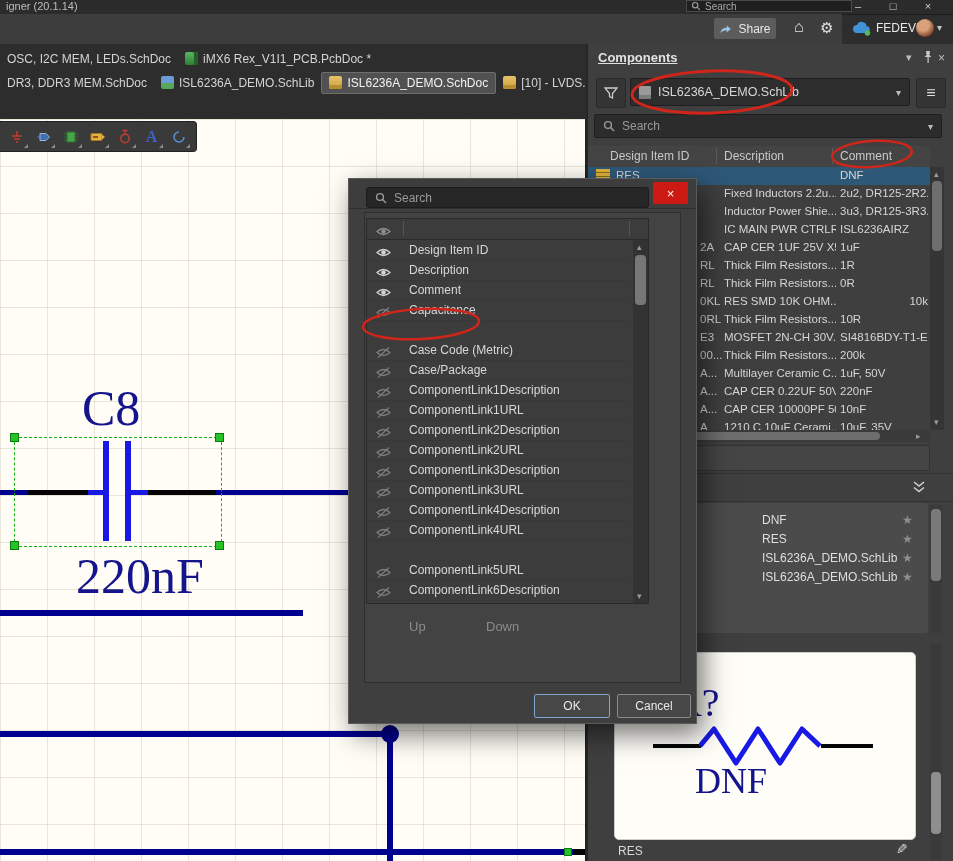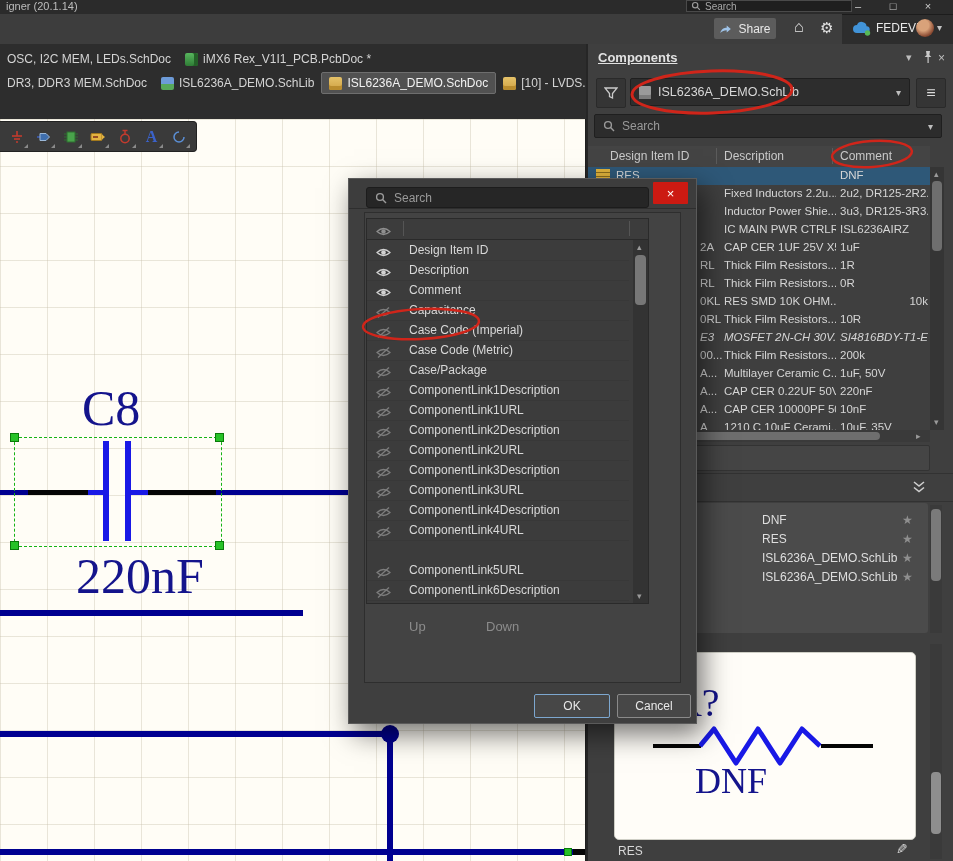--- a/index.html
+++ b/index.html
@@ -17,21 +17,21 @@
   
   .appbar{left:0;top:14px;width:842px;height:30px;background:#3d3d3d;border-bottom:1px solid #272727;}
   .share-btn{left:714px;top:4px;width:62px;height:21px;background:#5c5c5c;border-radius:2px;
              display:flex;align-items:center;justify-content:center;gap:5px;color:#e8e8e8;font-size:12px;}
   .glyphbtn{color:#e2e2e2;}
   .avatar{left:916px;top:5px;width:18px;height:18px;border-radius:50%;
           background:radial-gradient(circle at 40% 35%,#d9a27a 0 35%,#8a4a32 70%,#5d2f20);}
   
   .tabstrip{left:0;top:44px;width:586px;height:75px;background:#2d2d2d;}
   .tabrow{position:absolute;left:0;width:586px;height:24px;display:flex;align-items:center;}
-  .tab{display:flex;align-items:flex-end;gap:5px;padding:3px 7px;color:#d4d4d4;font-size:12px;white-space:nowrap;}
+  .tab{display:flex;align-items:flex-start;gap:5px;padding:3px 7px;color:#d4d4d4;font-size:12px;white-space:nowrap;}
   .tab.active{background:#515151;border:1px solid #6e6e6e;border-radius:2px;color:#f2f2f2;}
   .doc-icon{display:inline-block;width:13px;height:13px;border-radius:2px;}
   .icon-schdoc{background:linear-gradient(#e5c269,#cfa243);box-shadow:inset 0 -4px 0 #b98c2e;}
   .icon-pcbdoc{background:linear-gradient(#58b65e,#2f7d36);box-shadow:inset -4px 0 0 #246128;}
   .icon-schlib{background:linear-gradient(#6d9bd8 55%,#58a85a 45%);}
   
   .schematic{left:0;top:119px;width:585px;height:742px;background-color:#fffdf6;
      background-image:linear-gradient(to right,rgba(200,193,172,.40) 1px,transparent 1px),
                       linear-gradient(to bottom,rgba(200,193,172,.40) 1px,transparent 1px);
      background-size:47px 47px;border-right:1px solid #1f1f1f;}
@@ -334,21 +334,21 @@
         <div class="crow" style="top: 126px; text-align: right;">
           <span class="c-tail">0KL</span>
           <span class="c-desc">RES SMD 10K OHM...</span>
           <span class="c-com">10k</span>
         </div>
         <div class="crow" style="top: 144px;">
           <span class="c-tail">0RL</span>
           <span class="c-desc">Thick Film Resistors...</span>
           <span class="c-com">10R</span>
         </div>
-        <div class="crow" style="top: 162px; font-style: italic;">
+        <div class="crow" style="top: 162px;">
           <span class="c-tail">E3</span>
           <span class="c-desc">MOSFET 2N-CH 30V...</span>
           <span class="c-com">SI4816BDY-T1-E3</span>
         </div>
         <div class="crow" style="top: 180px;">
           <span class="c-tail">00...</span>
           <span class="c-desc">Thick Film Resistors...</span>
           <span class="c-com">200k</span>
         </div>
         <div class="crow" style="top: 198px;">
@@ -486,27 +486,20 @@
             </svg></span>
           <span class="lbl">Comment</span>
         </div>
         <div class="col-item" style="top: 81px;">
           <span class="eye"><svg width="15" height="11" viewBox="0 0 15 11">
               <path d="M1 5.5 Q7.5 -0.5 14 5.5 Q7.5 11.5 1 5.5Z" fill="none" stroke="#7d7d7d" stroke-width="1.2"></path>
               <line x1="2" y1="10.5" x2="13" y2="0.5" stroke="#7d7d7d" stroke-width="1.3"></line>
             </svg></span>
           <span class="lbl">Capacitance</span>
         </div>
-        <div class="col-item" style="top: 101px;">
-          <span class="eye"><svg width="15" height="11" viewBox="0 0 15 11">
-              <path d="M1 5.5 Q7.5 -0.5 14 5.5 Q7.5 11.5 1 5.5Z" fill="none" stroke="#7d7d7d" stroke-width="1.2"></path>
-              <line x1="2" y1="10.5" x2="13" y2="0.5" stroke="#7d7d7d" stroke-width="1.3"></line>
-            </svg></span>
-          <span class="lbl">Case Code (Imperial)</span>
-        </div>
         <div class="col-item" style="top: 121px;">
           <span class="eye"><svg width="15" height="11" viewBox="0 0 15 11">
               <path d="M1 5.5 Q7.5 -0.5 14 5.5 Q7.5 11.5 1 5.5Z" fill="none" stroke="#7d7d7d" stroke-width="1.2"></path>
               <line x1="2" y1="10.5" x2="13" y2="0.5" stroke="#7d7d7d" stroke-width="1.3"></line>
             </svg></span>
           <span class="lbl">Case Code (Metric)</span>
         </div>
         <div class="col-item" style="top: 141px;">
           <span class="eye"><svg width="15" height="11" viewBox="0 0 15 11">
               <path d="M1 5.5 Q7.5 -0.5 14 5.5 Q7.5 11.5 1 5.5Z" fill="none" stroke="#7d7d7d" stroke-width="1.2"></path>

